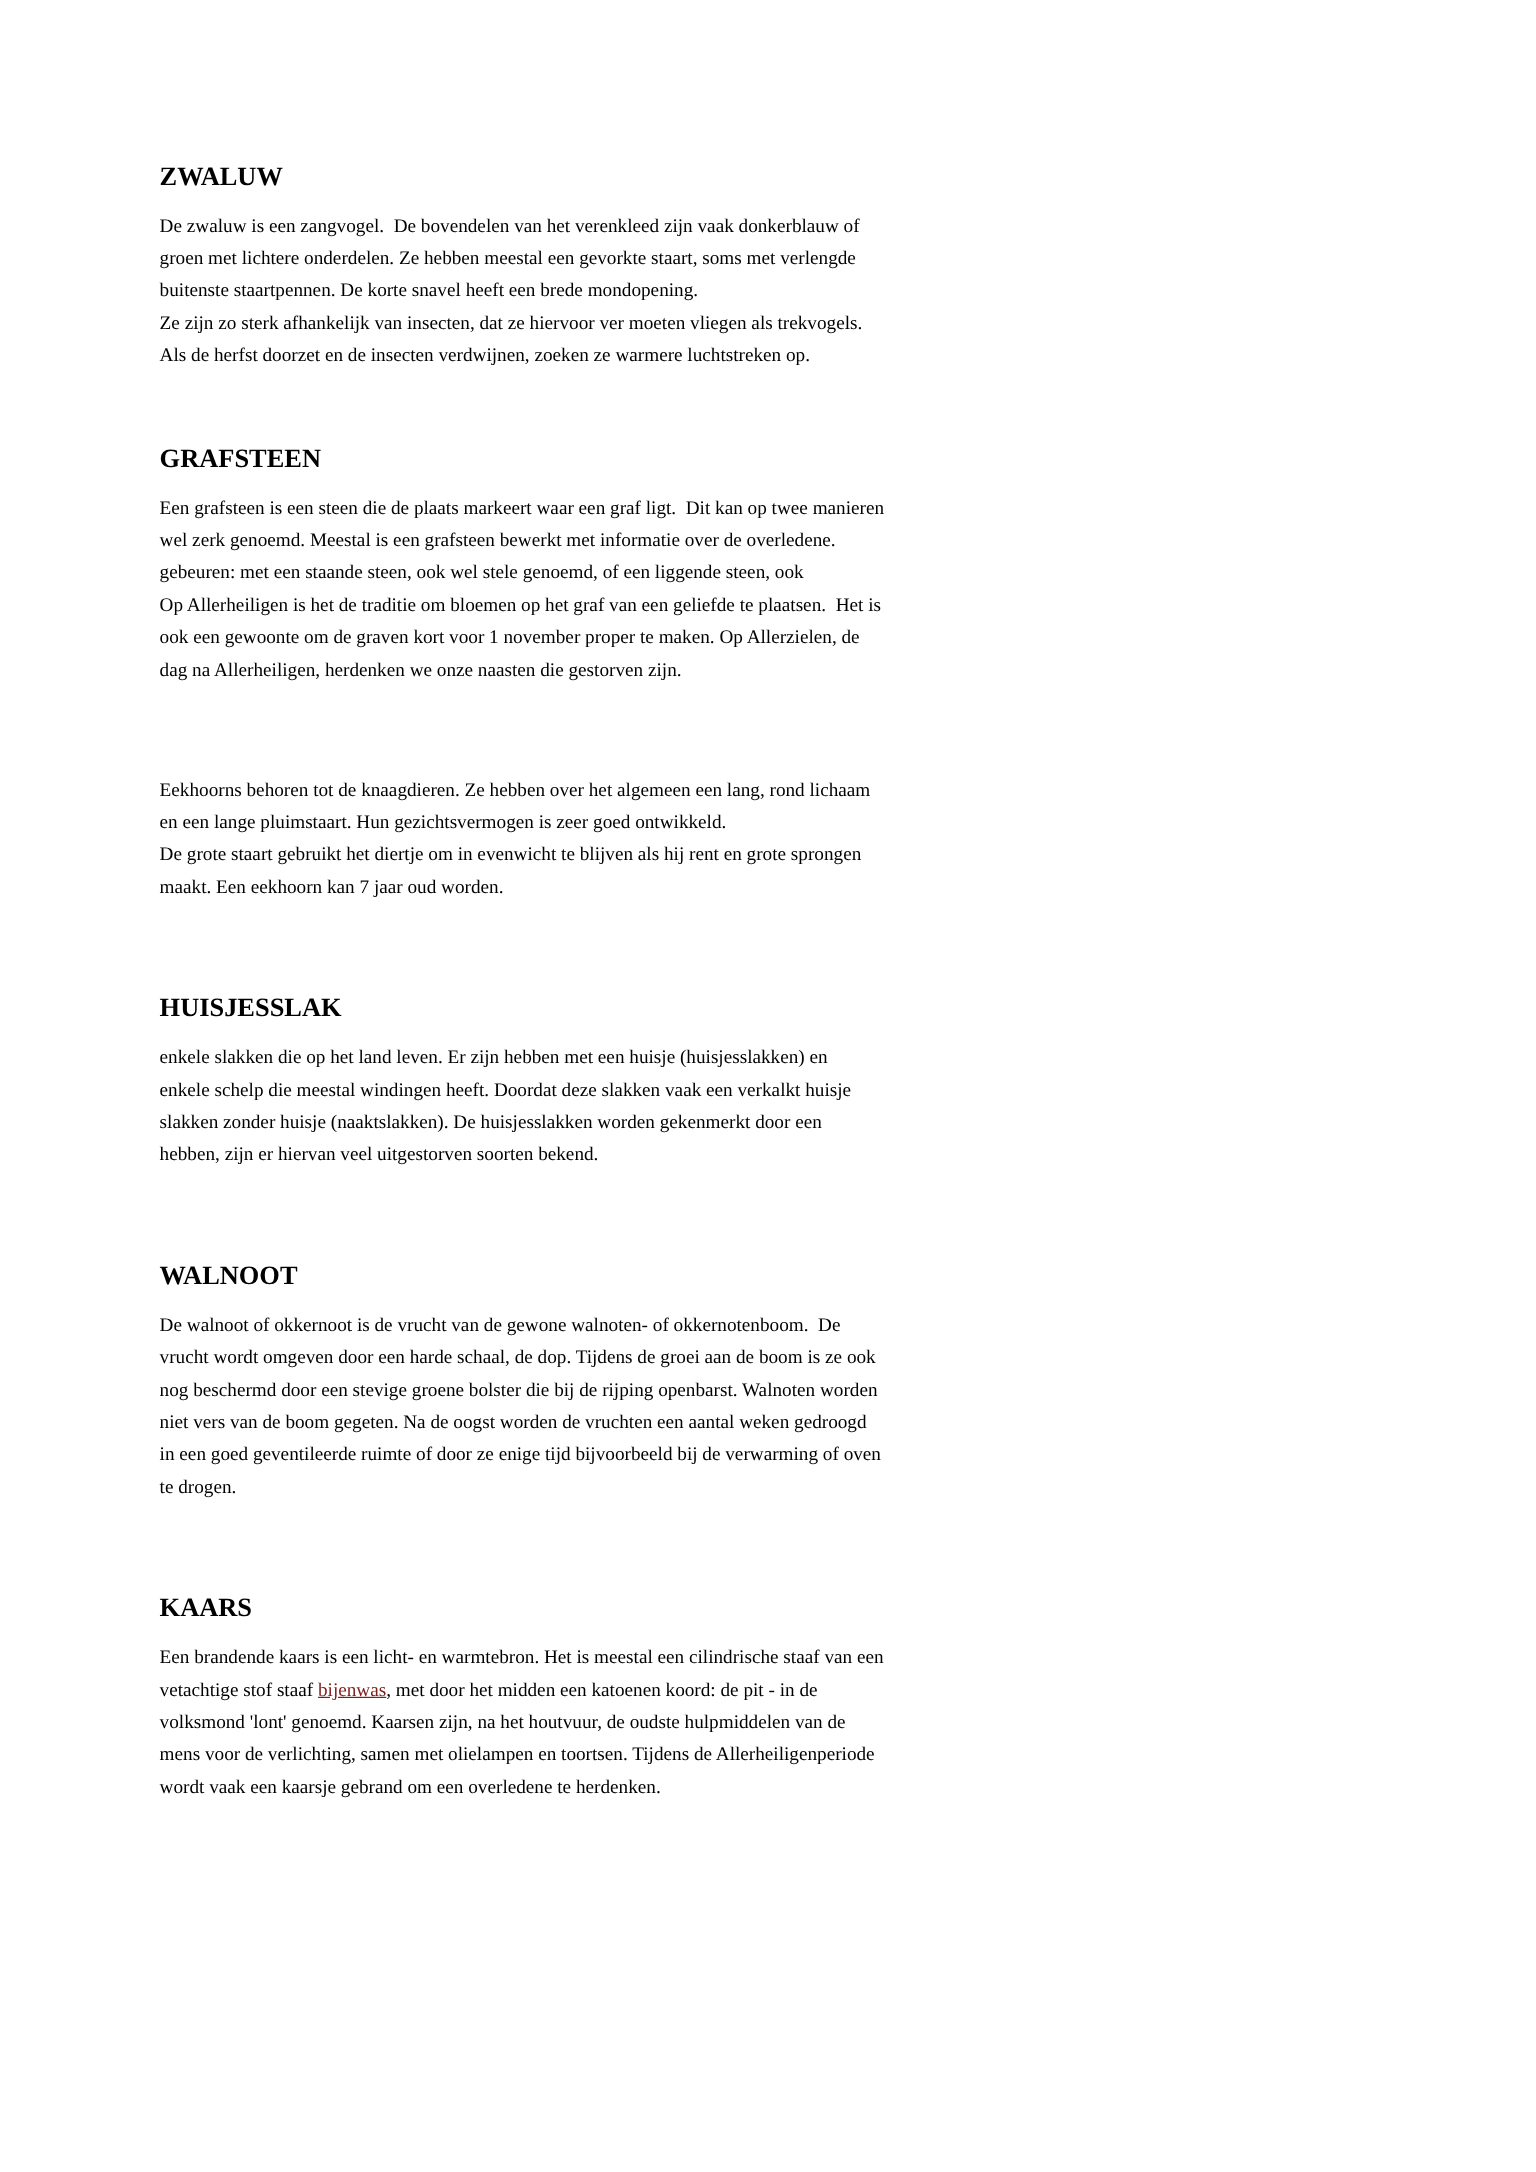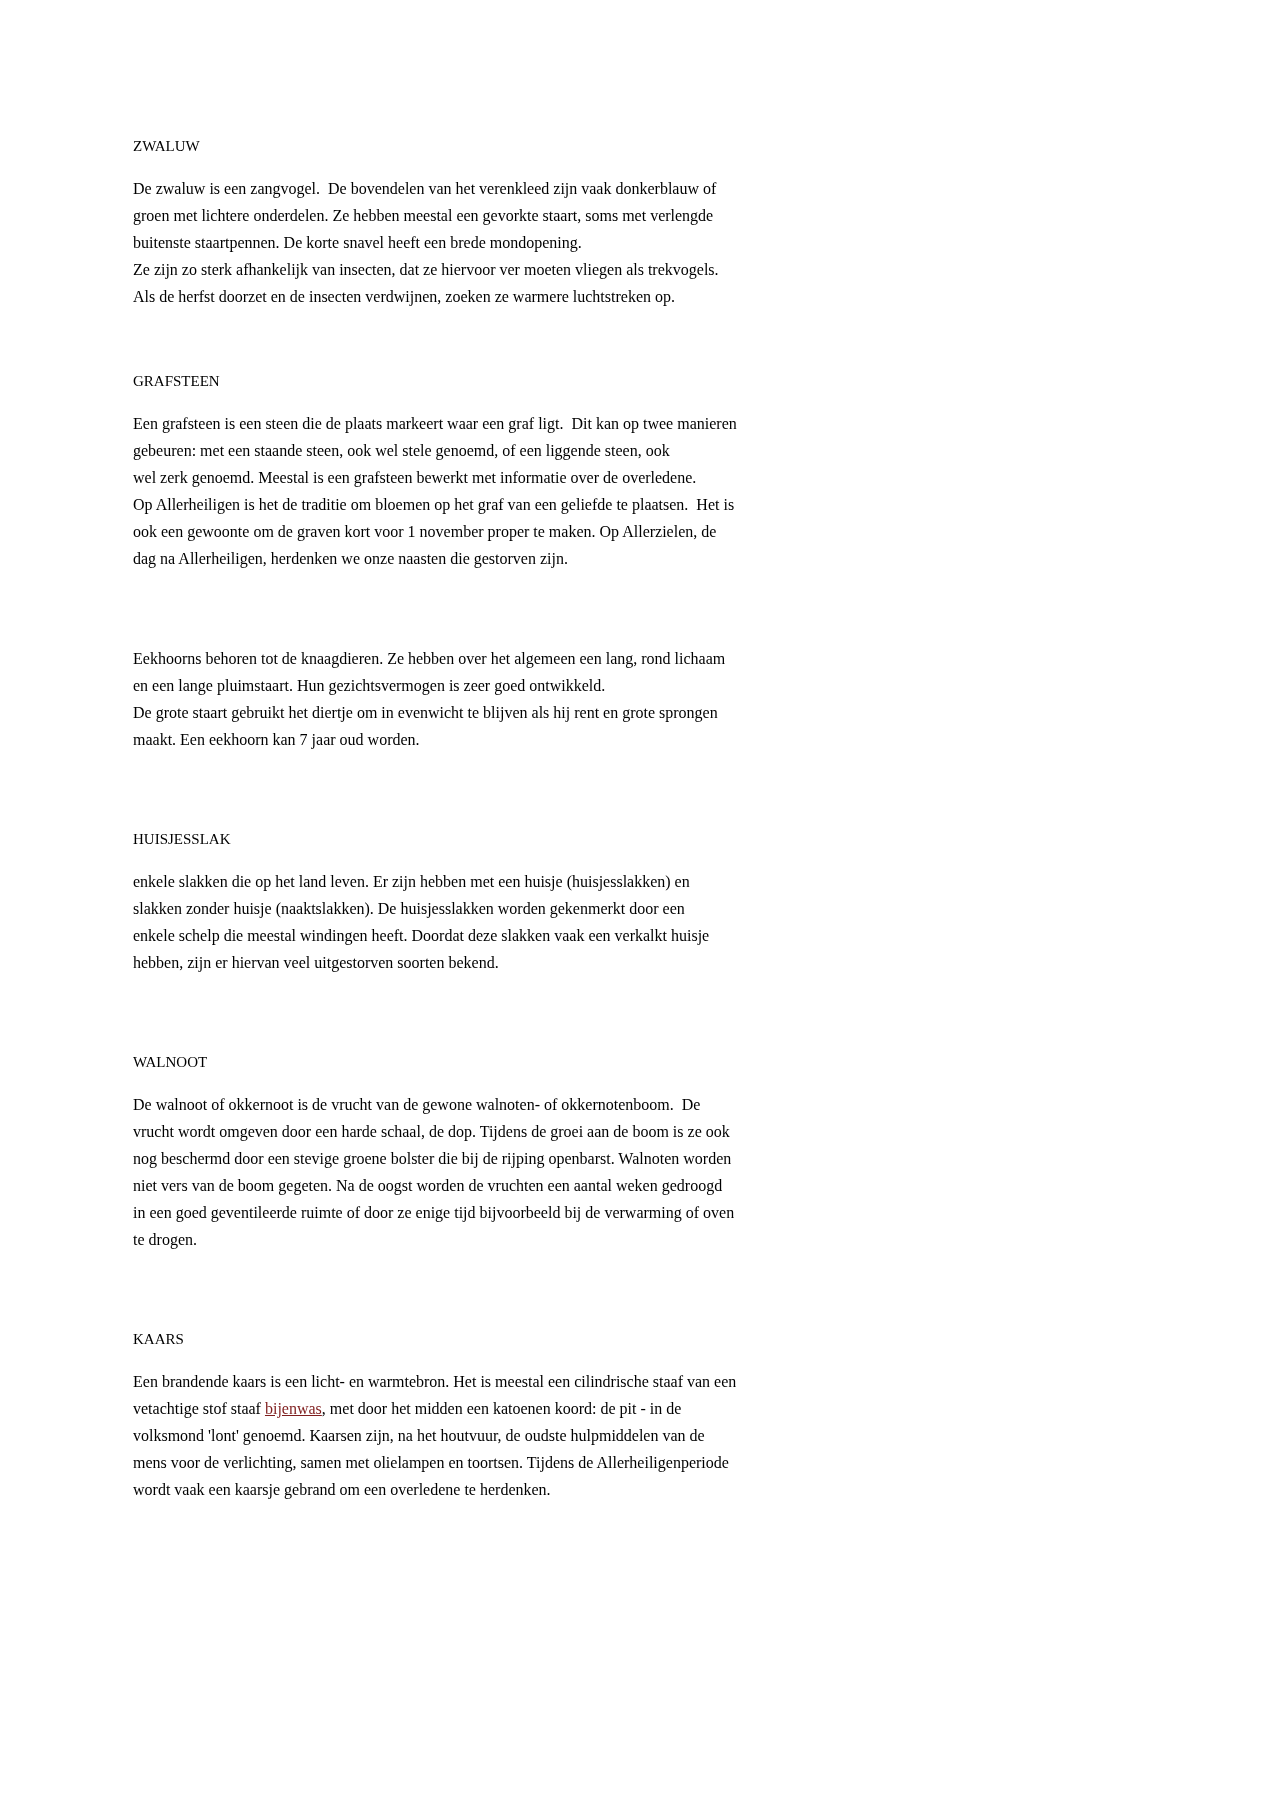--- a/index.html
+++ b/index.html
@@ -14,23 +14,23 @@
     box-sizing: border-box;
     width: 1280px;
     height: 1810px;
     padding: 133px 100px 0 133px;
     overflow: hidden;
   }
   .sec { margin: 0; }
   .sec + .sec { margin-top: 73px; }
   .sec.gap-lg { margin-top: 58px; }
   .heading {
-    font-size: 15px;
+    font-size: 22px;
     line-height: 27px;
-    font-weight: 400;
+    font-weight: 700;
     white-space: pre;
     margin: 0 0 15px 0;
   }
   .para { margin: 0; }
   .line {
     font-size: 16px;
     line-height: 27px;
     white-space: pre;
   }
   a.doclink {
@@ -52,43 +52,43 @@
       <div class="line">buitenste staartpennen. De korte snavel heeft een brede mondopening.</div>
       <div class="line">Ze zijn zo sterk afhankelijk van insecten, dat ze hiervoor ver moeten vliegen als trekvogels.</div>
       <div class="line">Als de herfst doorzet en de insecten verdwijnen, zoeken ze warmere luchtstreken op.</div>
     </div>
   </div>
 
   <div class="sec gap-lg">
     <div class="heading">GRAFSTEEN</div>
     <div class="para">
       <div class="line">Een grafsteen is een steen die de plaats markeert waar een graf ligt.  Dit kan op twee manieren</div>
+      <div class="line">wel zerk genoemd. Meestal is een grafsteen bewerkt met informatie over de overledene.</div>
       <div class="line">gebeuren: met een staande steen, ook wel stele genoemd, of een liggende steen, ook</div>
-      <div class="line">wel zerk genoemd. Meestal is een grafsteen bewerkt met informatie over de overledene.</div>
       <div class="line">Op Allerheiligen is het de traditie om bloemen op het graf van een geliefde te plaatsen.  Het is</div>
       <div class="line">ook een gewoonte om de graven kort voor 1 november proper te maken. Op Allerzielen, de</div>
       <div class="line">dag na Allerheiligen, herdenken we onze naasten die gestorven zijn.</div>
     </div>
   </div>
 
   <div class="sec">
     <div class="para">
       <div class="line">Eekhoorns behoren tot de knaagdieren. Ze hebben over het algemeen een lang, rond lichaam</div>
       <div class="line">en een lange pluimstaart. Hun gezichtsvermogen is zeer goed ontwikkeld.</div>
       <div class="line">De grote staart gebruikt het diertje om in evenwicht te blijven als hij rent en grote sprongen</div>
       <div class="line">maakt. Een eekhoorn kan 7 jaar oud worden.</div>
     </div>
   </div>
 
   <div class="sec">
     <div class="heading">HUISJESSLAK</div>
     <div class="para">
       <div class="line">enkele slakken die op het land leven. Er zijn hebben met een huisje (huisjesslakken) en</div>
+      <div class="line">enkele schelp die meestal windingen heeft. Doordat deze slakken vaak een verkalkt huisje</div>
       <div class="line">slakken zonder huisje (naaktslakken). De huisjesslakken worden gekenmerkt door een</div>
-      <div class="line">enkele schelp die meestal windingen heeft. Doordat deze slakken vaak een verkalkt huisje</div>
       <div class="line">hebben, zijn er hiervan veel uitgestorven soorten bekend.</div>
     </div>
   </div>
 
   <div class="sec">
     <div class="heading">WALNOOT</div>
     <div class="para">
       <div class="line">De walnoot of okkernoot is de vrucht van de gewone walnoten- of okkernotenboom.  De</div>
       <div class="line">vrucht wordt omgeven door een harde schaal, de dop. Tijdens de groei aan de boom is ze ook</div>
       <div class="line">nog beschermd door een stevige groene bolster die bij de rijping openbarst. Walnoten worden</div>

